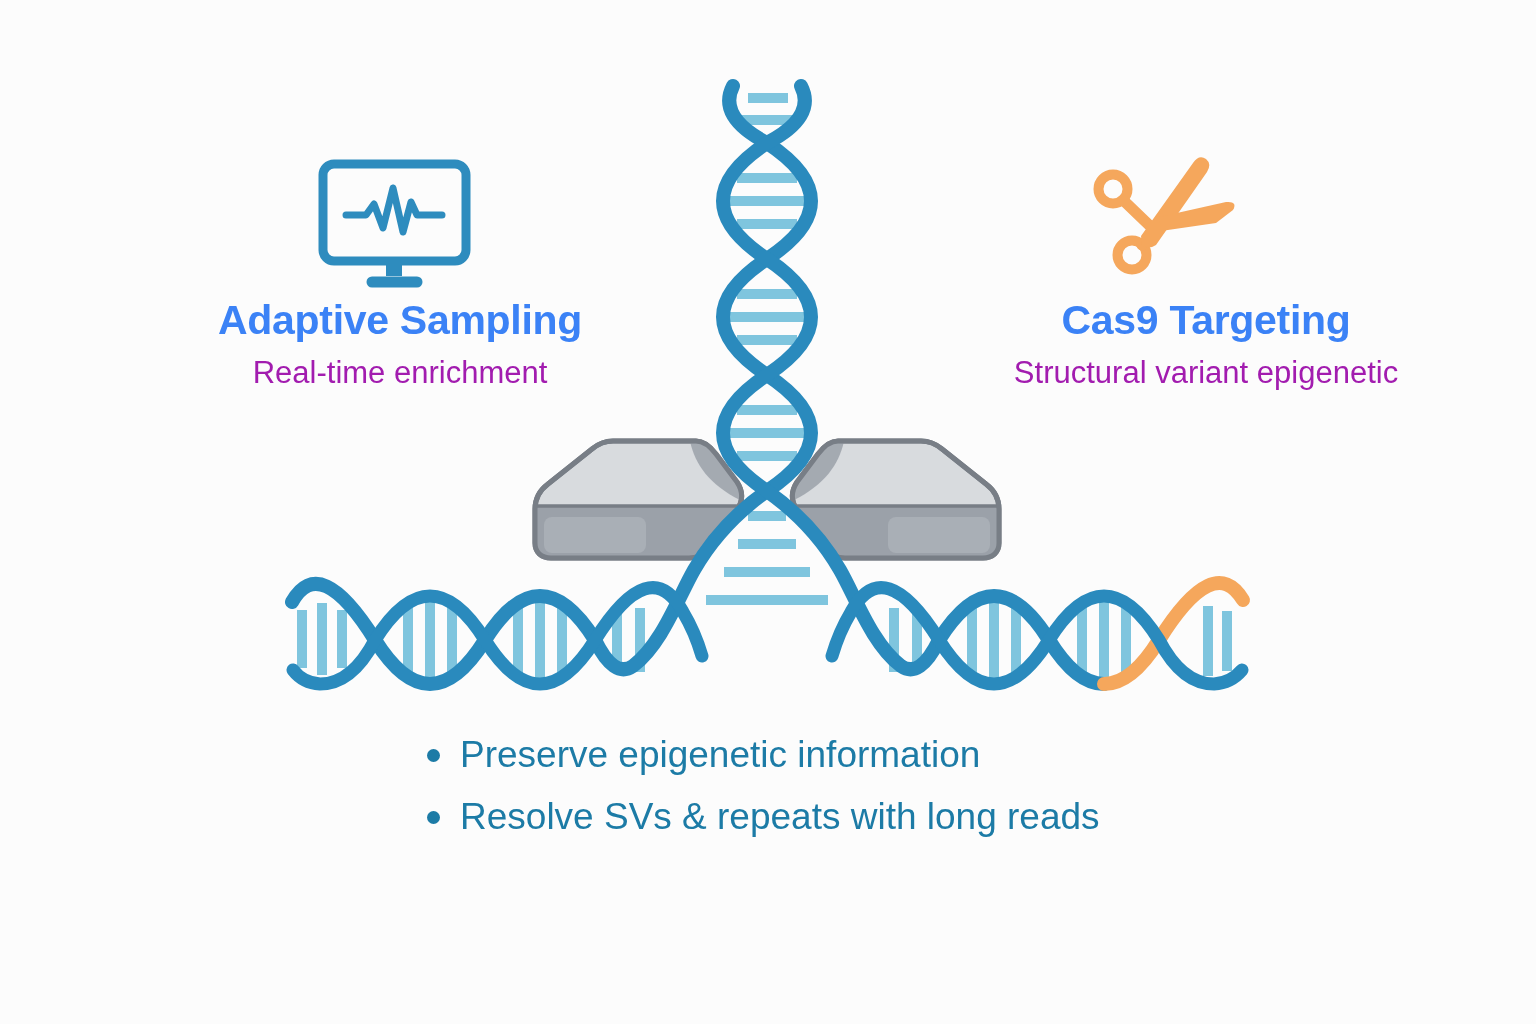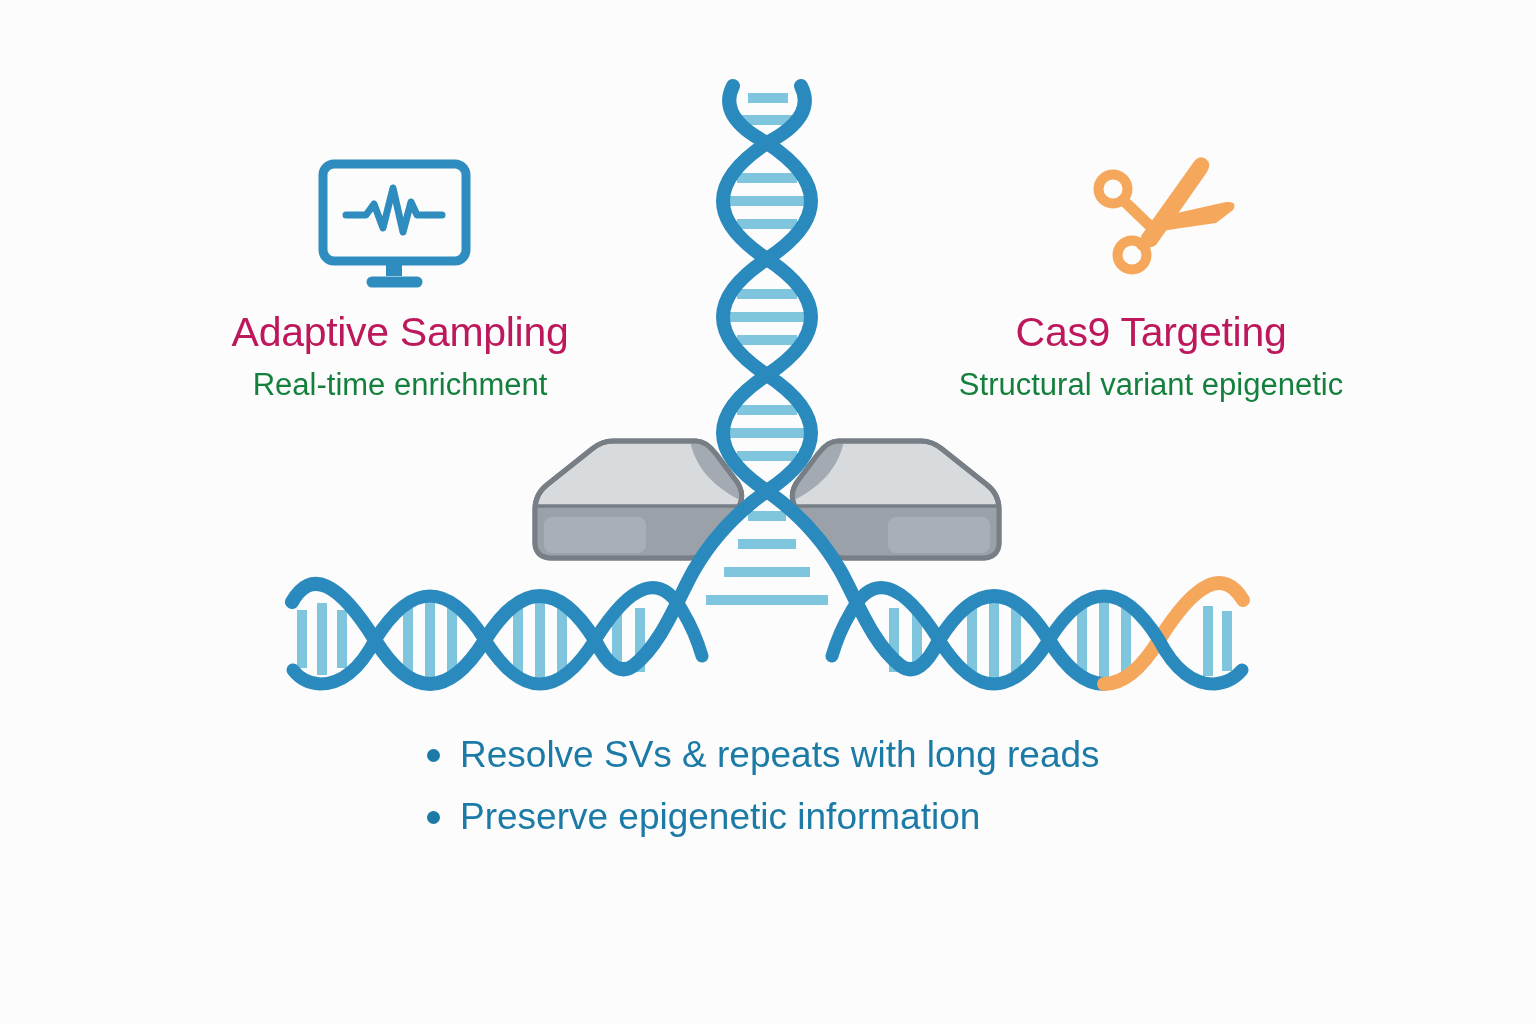--- a/index.html
+++ b/index.html
@@ -7,25 +7,25 @@
     width:1536px;height:1024px;
     background:#fcfcfc;
     font-family:"Liberation Sans", sans-serif;
     overflow:hidden;position:relative;
   }
   .stage{position:absolute;inset:0;width:1536px;height:1024px;}
   svg.art{position:absolute;left:0;top:0;width:1536px;height:1024px;}
 
   .feature{position:absolute;text-align:center;transform:translateX(-50%);}
   .feature-title{
-    font-size:41px;font-weight:400;letter-spacing:-0.3px;
-    color:#be185d;white-space:nowrap;line-height:48px;margin-top:12px;
+    font-size:41px;font-weight:700;letter-spacing:-0.3px;
+    color:#3b82f6;white-space:nowrap;line-height:48px;
   }
   .feature-sub{
-    font-size:31px;font-weight:400;color:#15803d;
+    font-size:31px;font-weight:400;color:#a21caf;
     line-height:42px;white-space:nowrap;margin-top:8px;
   }
   .bullets{
     position:absolute;left:427px;top:724px;
     list-style:none;margin:0;padding:0;
     color:#1c7ba6;font-size:37px;font-weight:400;
   }
   .bullets li{
     line-height:62px;white-space:nowrap;display:flex;align-items:center;
   }
@@ -165,31 +165,31 @@
     </g>
   </svg>
 
   <div class="feature" style="left:400px;top:296px;">
     <div class="feature-title">Adaptive Sampling</div>
     <div class="feature-sub">
       <div>Real-time enrichment</div>
     </div>
   </div>
 
-  <div class="feature" style="left:1151px;top:296px;">
+  <div class="feature" style="left:1206px;top:296px;">
     <div class="feature-title">Cas9 Targeting</div>
     <div class="feature-sub">
       <div>Structural variant epigenetic</div>
     </div>
   </div>
 
   <ul class="bullets">
     <li>
       <span class="bullet-dot"></span>
-      <span>Resolve SVs &amp; repeats with long reads</span>
+      <span>Preserve epigenetic information</span>
     </li>
     <li>
       <span class="bullet-dot"></span>
-      <span>Preserve epigenetic information</span>
+      <span>Resolve SVs &amp; repeats with long reads</span>
     </li>
   </ul>
 
 </div>
 
 </body></html>

